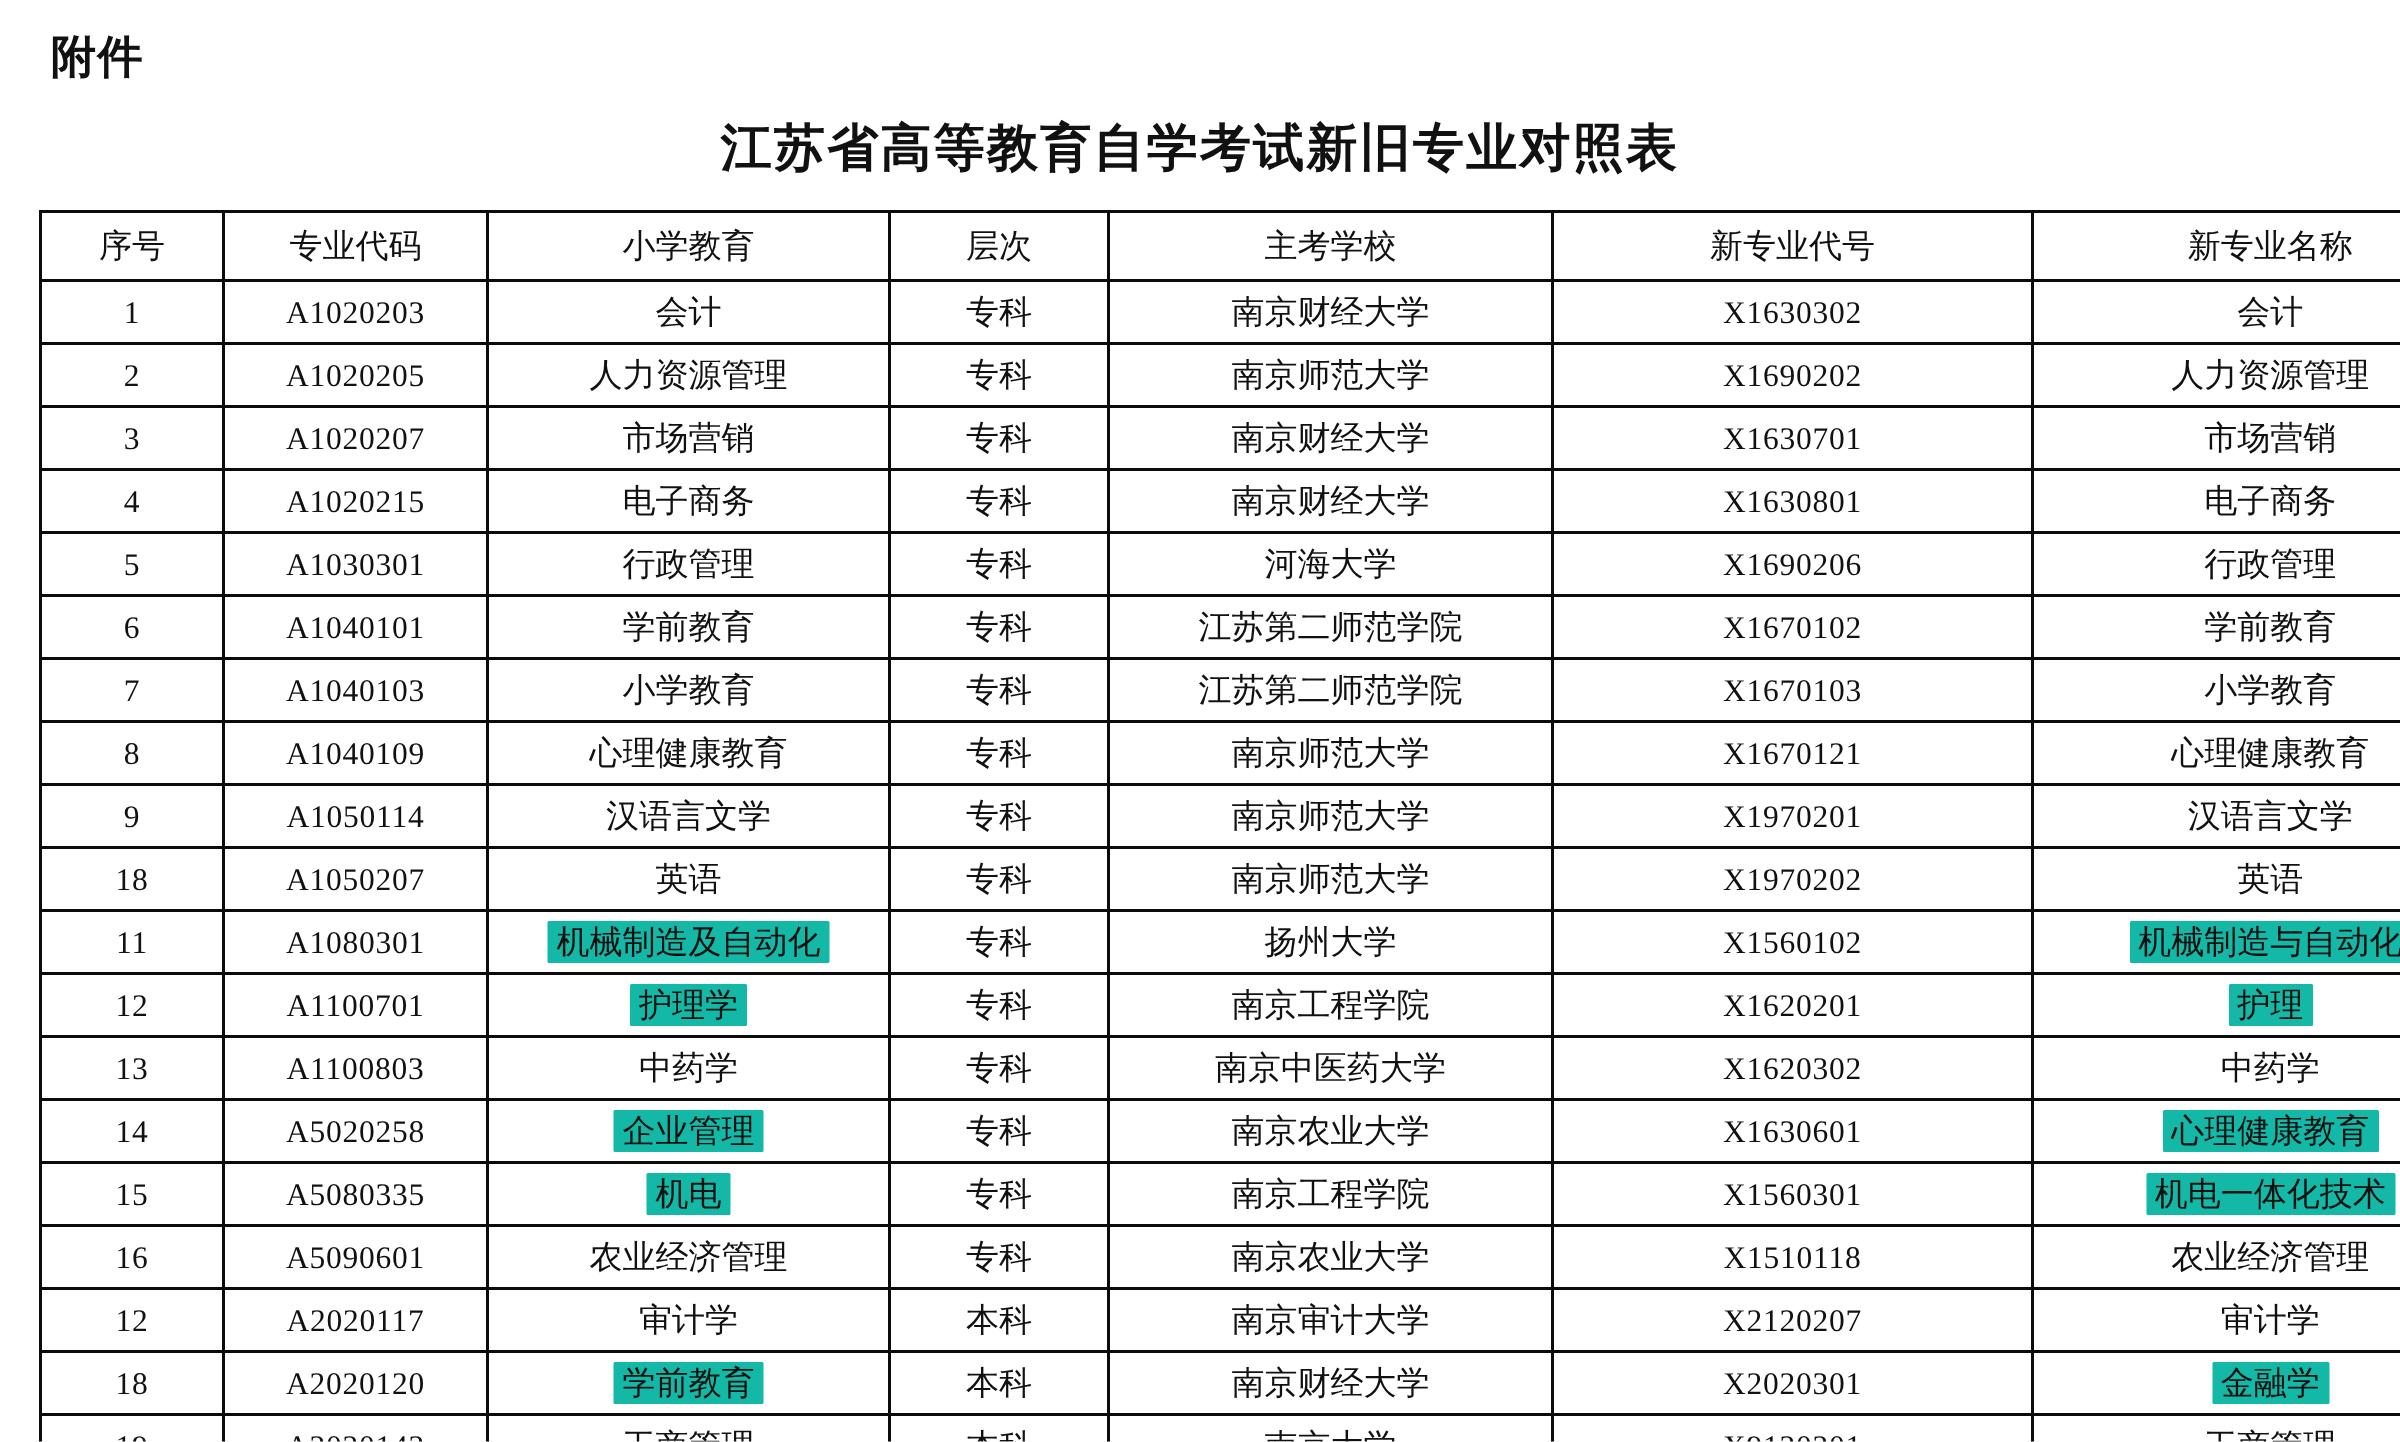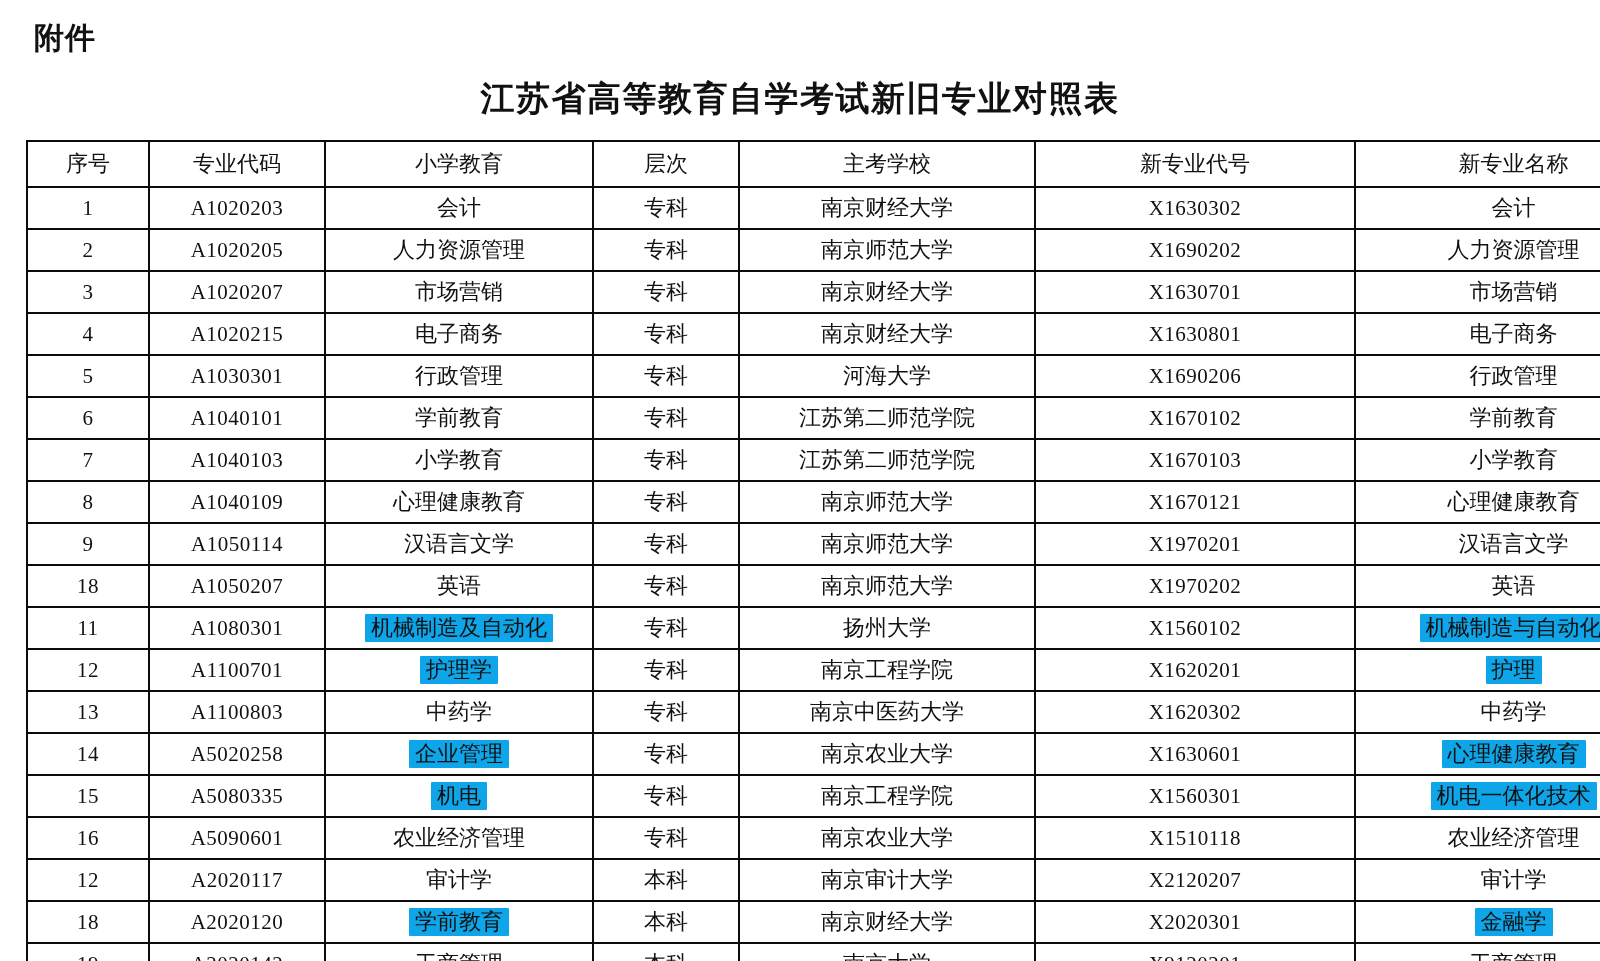--- a/index.html
+++ b/index.html
@@ -84,21 +84,21 @@
   
   col.c-idx      { width: 122px; }
   col.c-code     { width: 176px; }
   col.c-name     { width: 268px; }
   col.c-level    { width: 146px; }
   col.c-school   { width: 296px; }
   col.c-newcode  { width: 320px; }
   col.c-newname  { width: 317px; }
 
   .hl {
-    background: #0ea5e9;
+    background: #14b8a6;
     padding: 1px 6px;
     border-radius: 1px;
     display: inline-block;
     line-height: 1.15;
   }
   .cellpad { display: inline-block; }
 </style>
 </head>
 <body>
 

